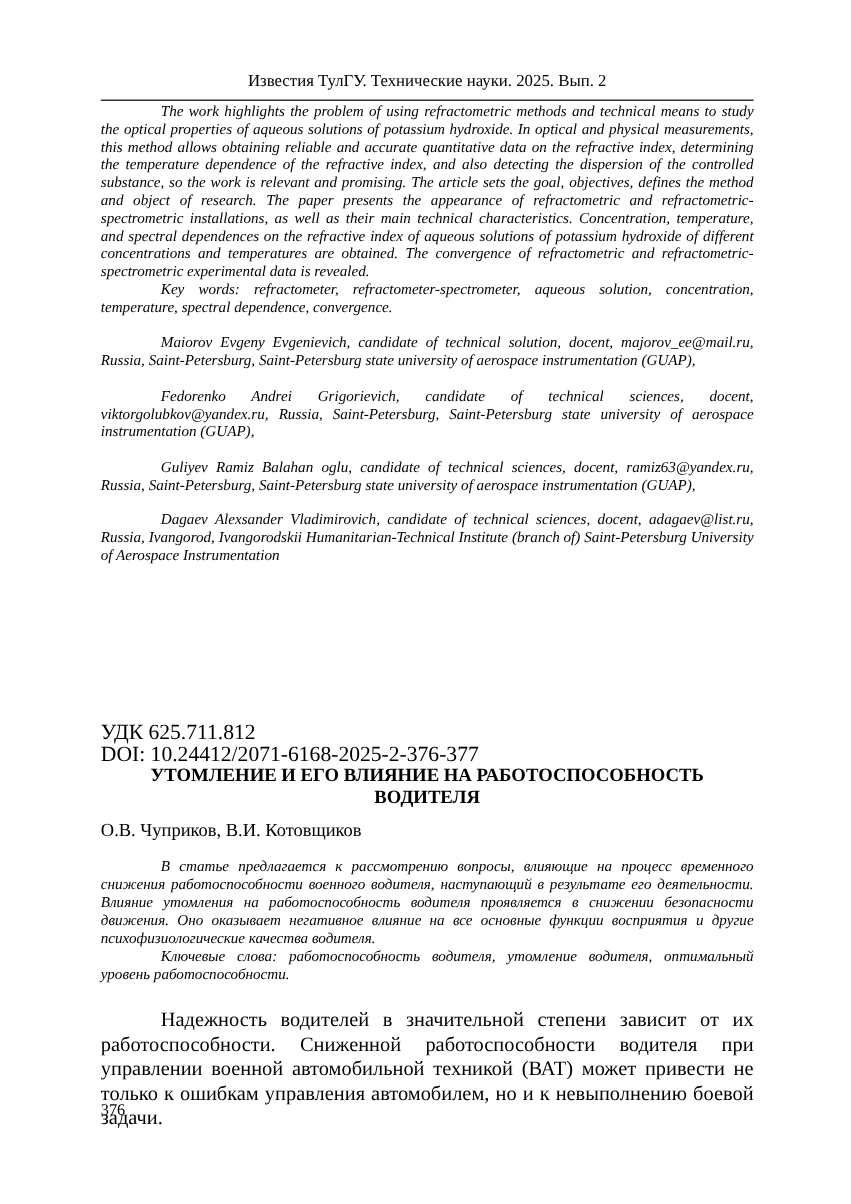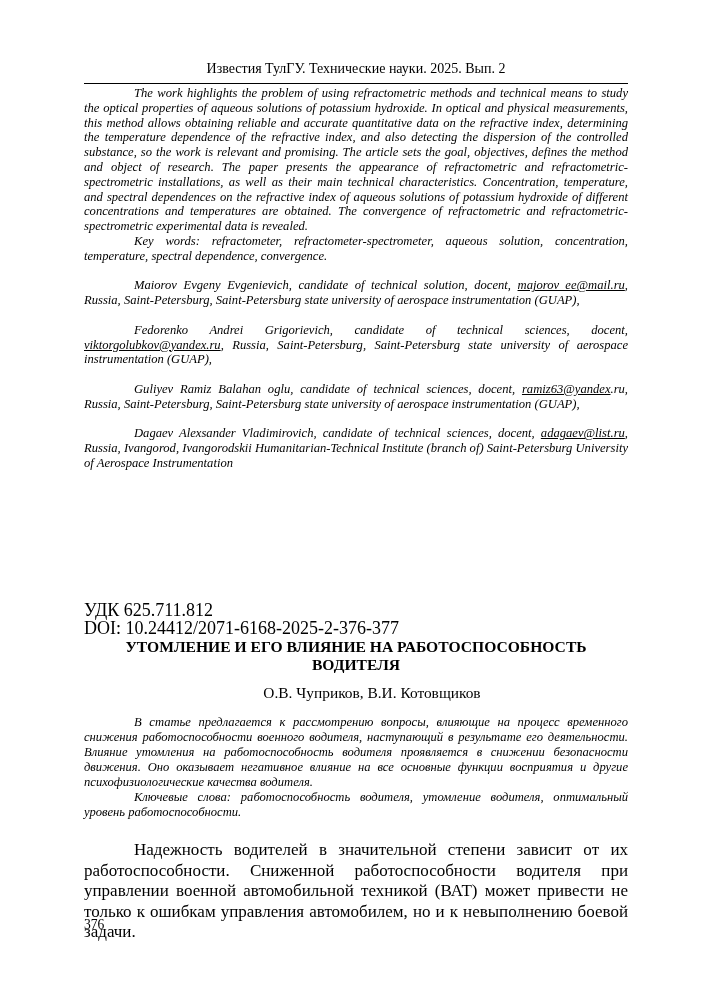--- a/index.html
+++ b/index.html
@@ -4,24 +4,24 @@
 <style>
   html, body { margin: 0; padding: 0; background: #ffffff; }
   body { width: 709px; height: 1003px; position: relative; overflow: hidden; color: #000; }
   .page { position: absolute; left: 84px; top: 0; width: 544px; font-family: "Liberation Serif", serif; }
   .running-head { position: absolute; top: 61px; left: 0; width: 544px; text-align: center; font-size: 14px; line-height: 16px; }
   .rule { position: absolute; top: 83px; left: 0; width: 544px; height: 0; border-top: 1px solid #000; }
   .abs-en { position: absolute; top: 86px; left: 0; width: 544px; font-style: italic; font-size: 12.6px; line-height: 14.8px; text-align: justify; }
   .abs-en p { margin: 0; text-indent: 50px; }
   .author { margin: 0; text-indent: 50px; }
   .gap { height: 14.8px; }
-  a.mail { color: #000; text-decoration: underline; }
+  a.mail { color: #000; }
   .udk { position: absolute; top: 589px; left: 0; font-size: 18px; line-height: 18px; margin-top: 12px; }
   .title { position: absolute; top: 638px; left: 0; width: 544px; text-align: center; font-weight: bold; font-size: 15.6px; line-height: 18px; }
-  .authors-ru { position: absolute; top: 684px; left: 16px; width: 544px; text-align: center; font-size: 15.4px; line-height: 18px; }
+  .authors-ru { position: absolute; top: 684px; left: 0; width: 544px; text-align: left; font-size: 15.4px; line-height: 18px; }
   .abs-ru { position: absolute; top: 715px; left: 0; width: 544px; font-style: italic; font-size: 12.6px; line-height: 15px; text-align: justify; }
   .abs-ru p { margin: 0; text-indent: 50px; }
   .body-text { position: absolute; top: 840px; left: 0; width: 544px; font-size: 17px; line-height: 20.6px; text-align: justify; }
   .body-text p { margin: 0; text-indent: 50px; }
   .page-num { position: absolute; top: 917px; left: 0; width: 544px; text-align: left; font-size: 13.6px; line-height: 16px; }
 </style>
 </head>
 <body>
 
 <div class="page">

